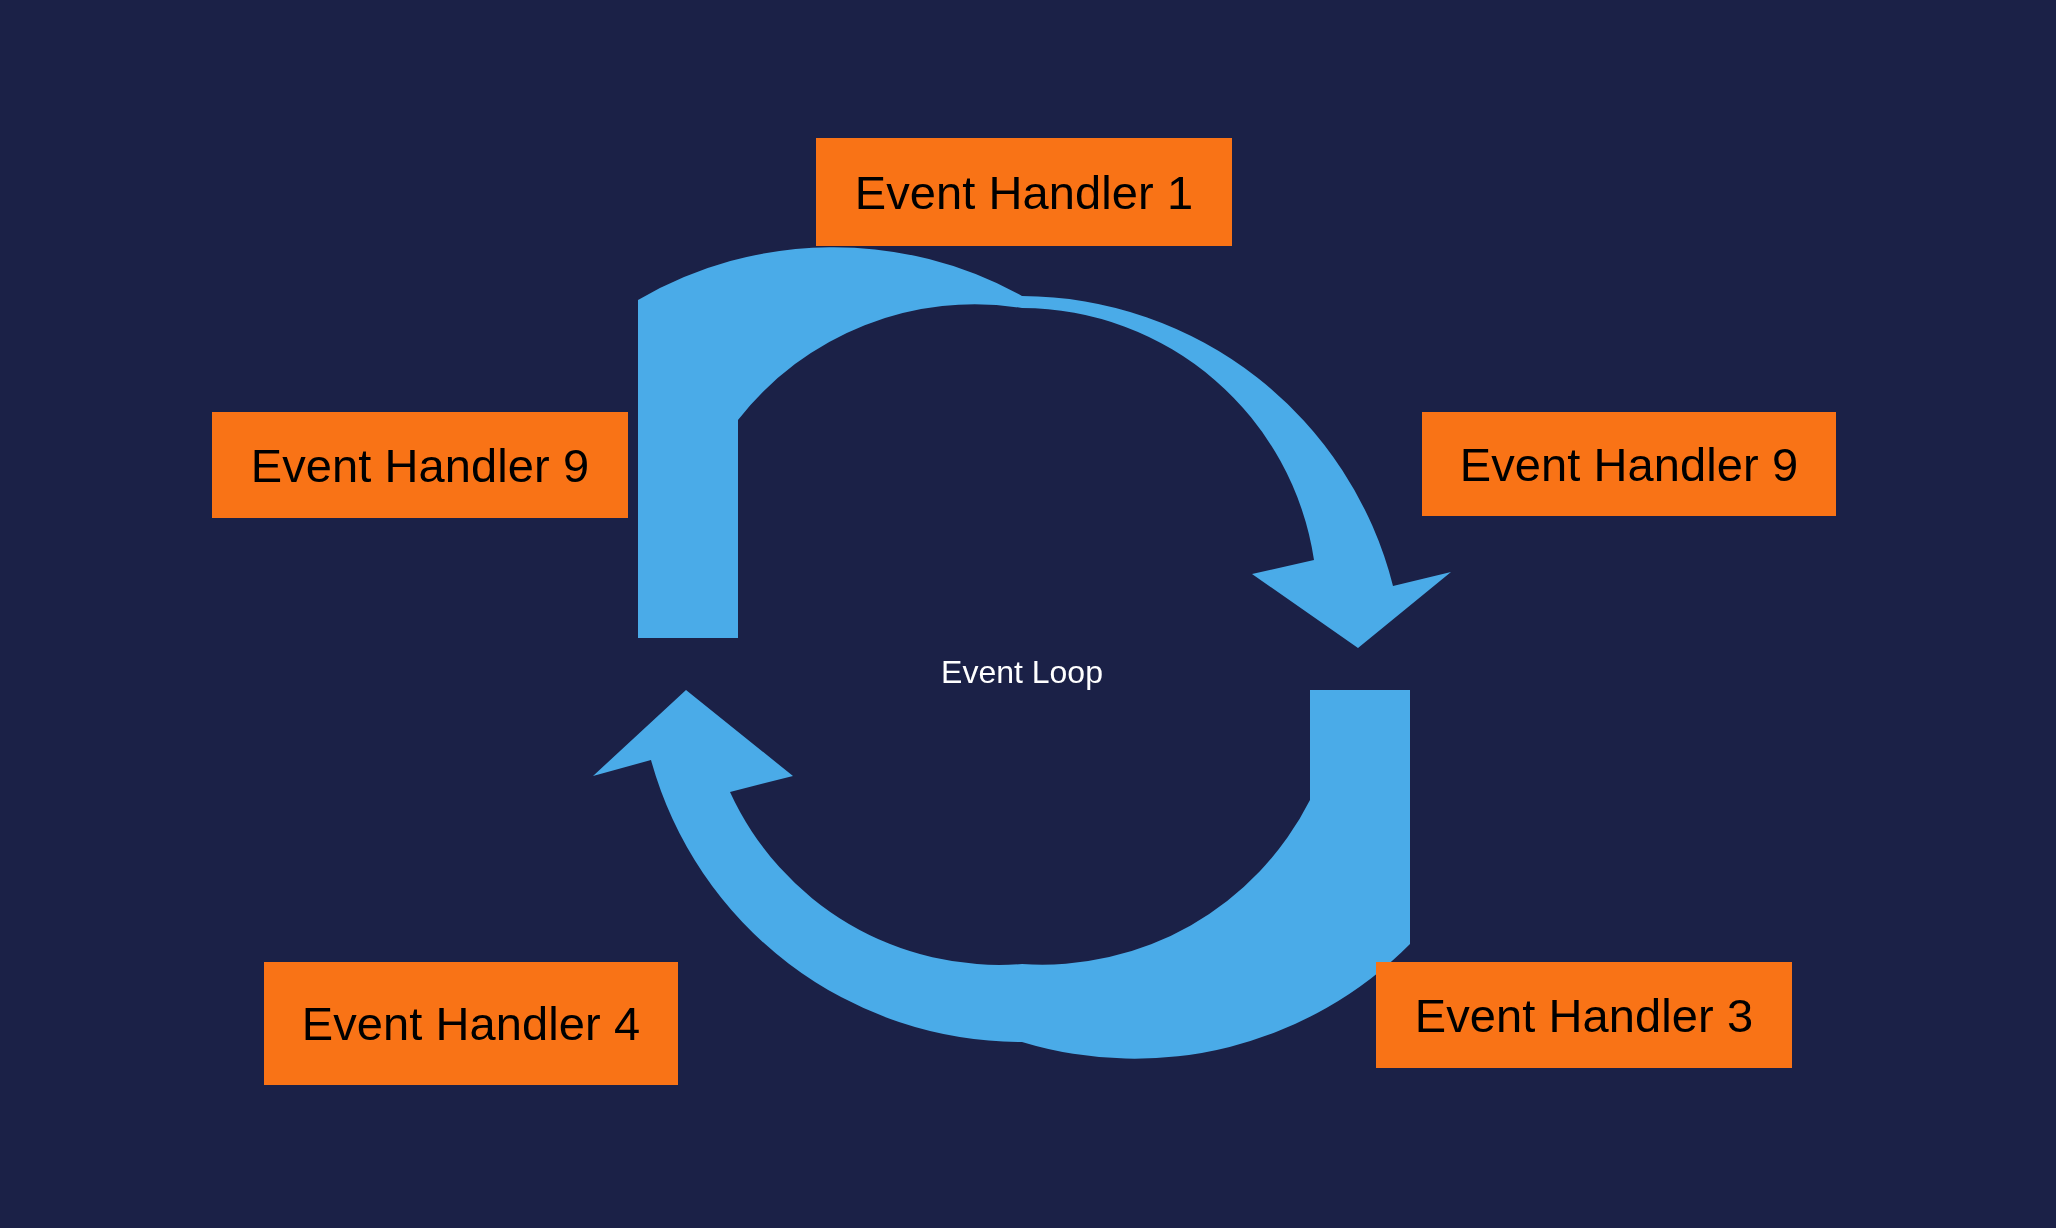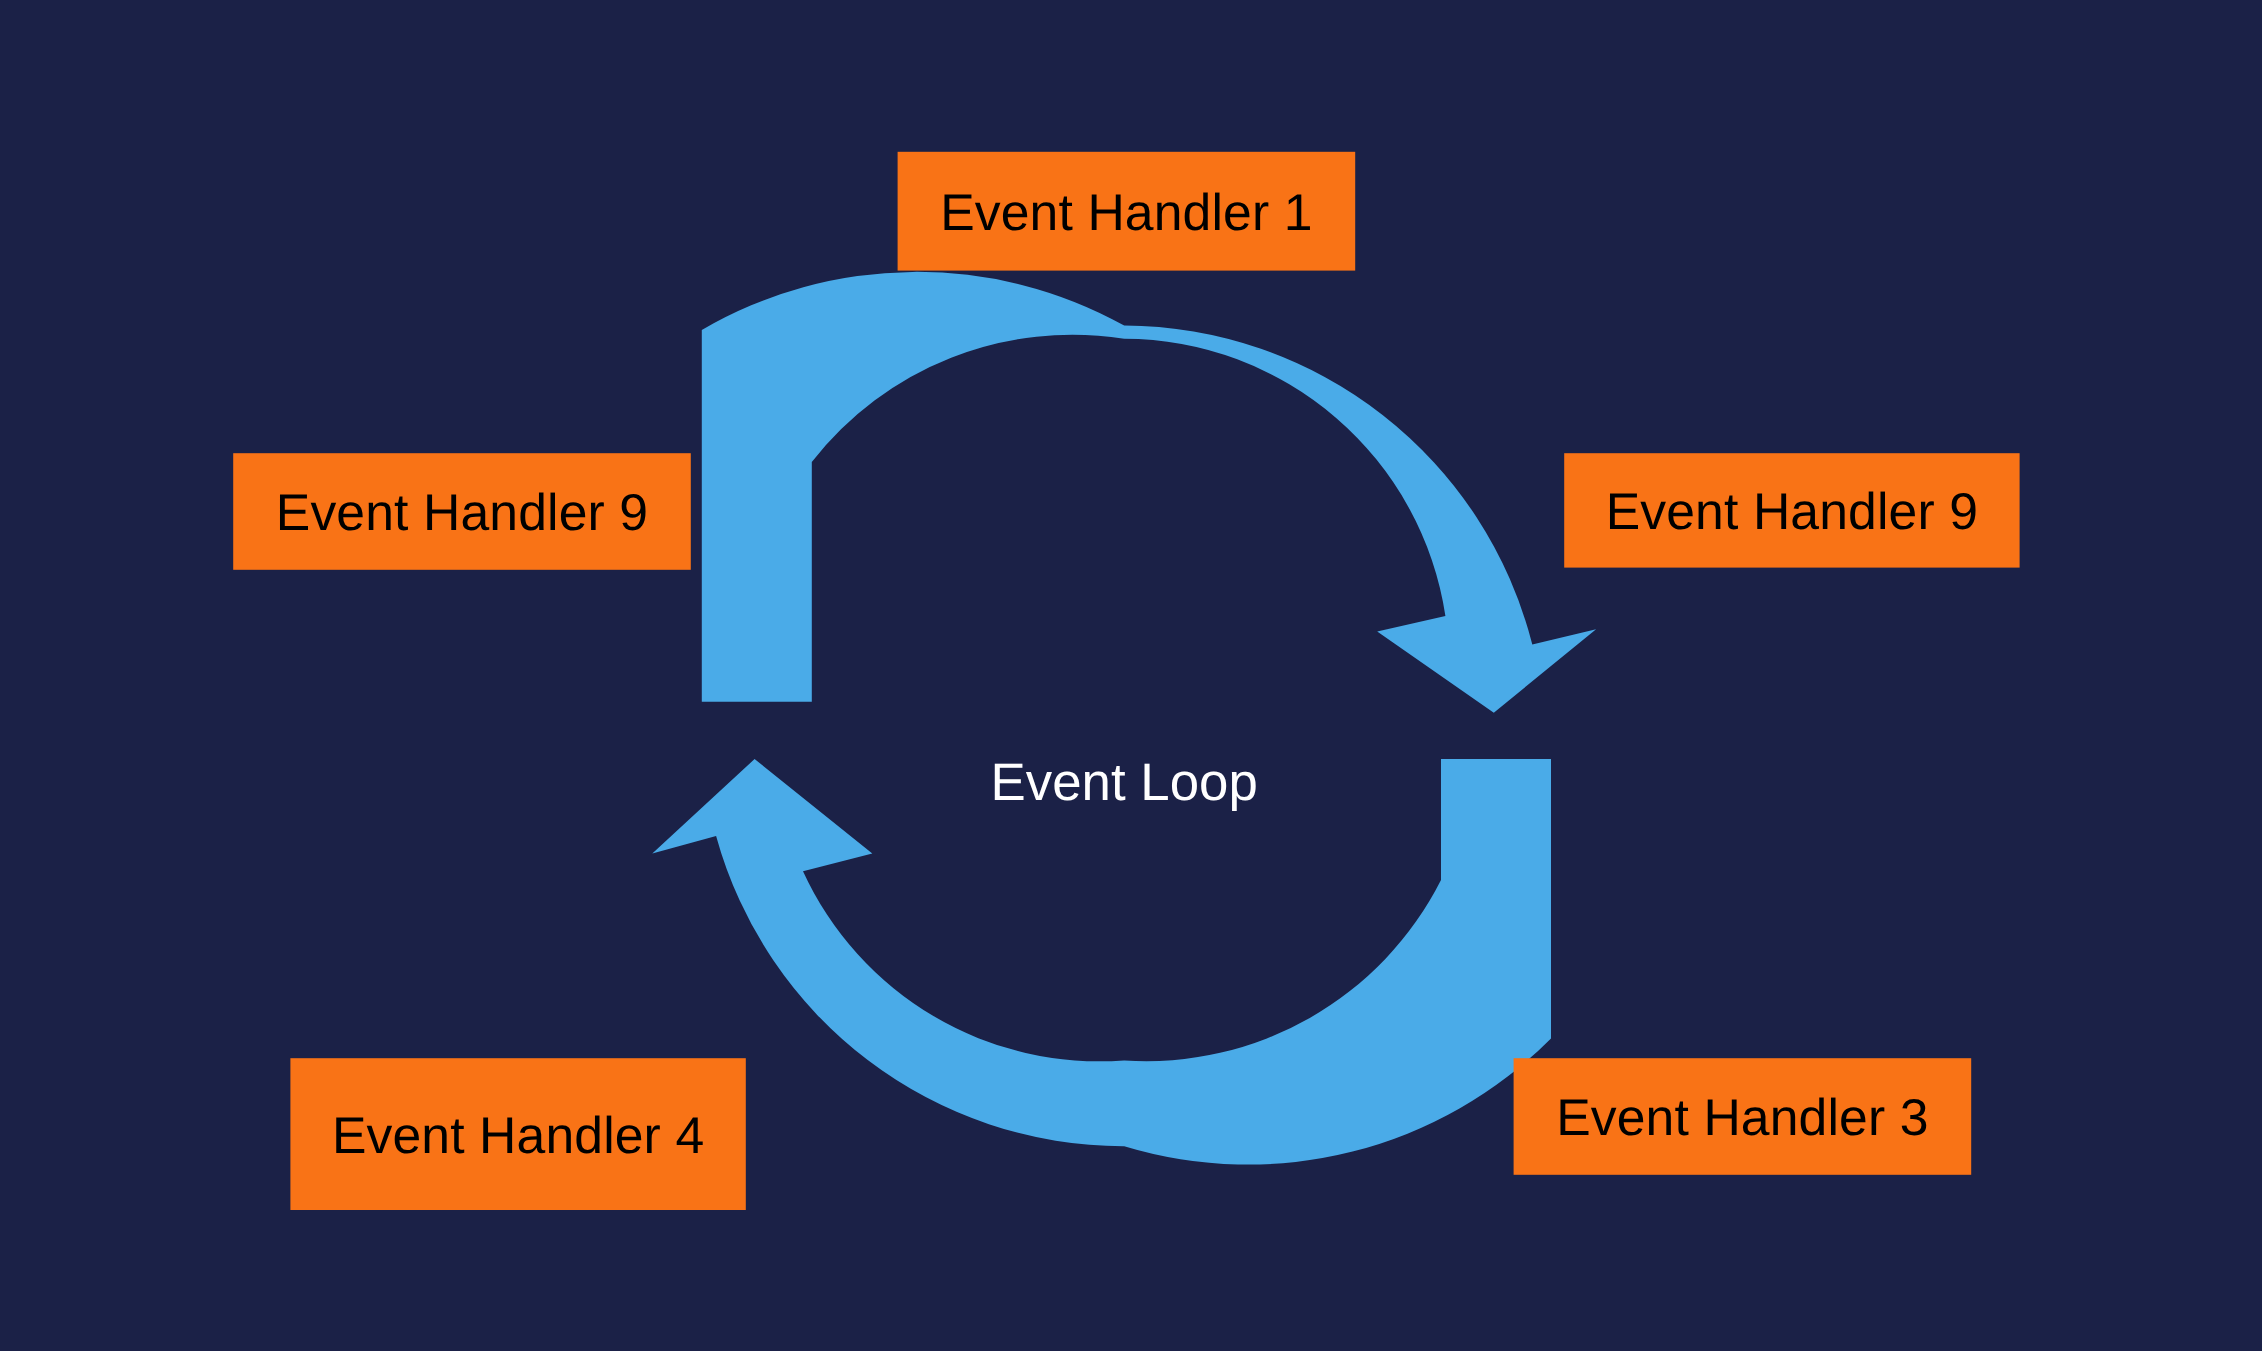--- a/index.html
+++ b/index.html
@@ -37,37 +37,36 @@
     font-size: 47px;
     font-weight: 400;
     letter-spacing: 0.1px;
     line-height: 1;
     white-space: nowrap;
     box-sizing: border-box;
   }
   #box-h1 { left: 816px;  top: 138px;  width: 416px; height: 108px; }
   #box-h2 { left: 1422px; top: 412px;  width: 414px; height: 104px; }
   #box-h3 { left: 1364px; top: 962px;  width: 416px; height: 106px; margin-left: 12px; }
-  #box-h4 { left: 264px;  top: 962px;  width: 414px; height: 138px; }
+  #box-h4 { left: 264px;  top: 962px;  width: 414px; height: 123px; }
   #box-h5 { left: 212px;  top: 412px;  width: 416px; height: 106px; }
   #center-label {
     position: absolute;
     left: 822px;
     top: 640px;
     width: 400px;
     height: 64px;
     display: flex;
     align-items: center;
     justify-content: center;
     color: #ffffff;
-    font-size: 48px;
+    font-size: 32px;
     font-weight: 400;
     line-height: 1;
     white-space: nowrap;
-    margin-top: 40px;
   }
 </style>
 </head>
 <body>
 
 <div id="canvas">
 
   <svg id="loop-svg" viewBox="0 0 2056 1228" xmlns="http://www.w3.org/2000/svg">
 
     <path fill="#4aabe8" d="M 638 638

